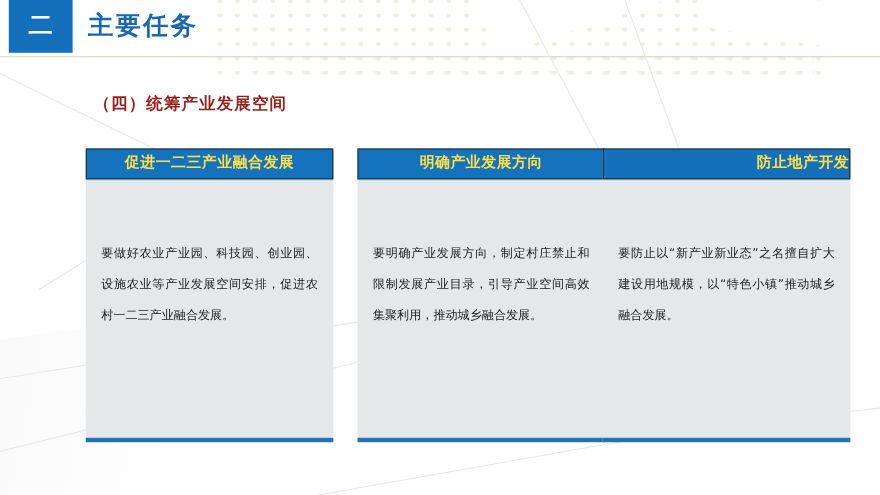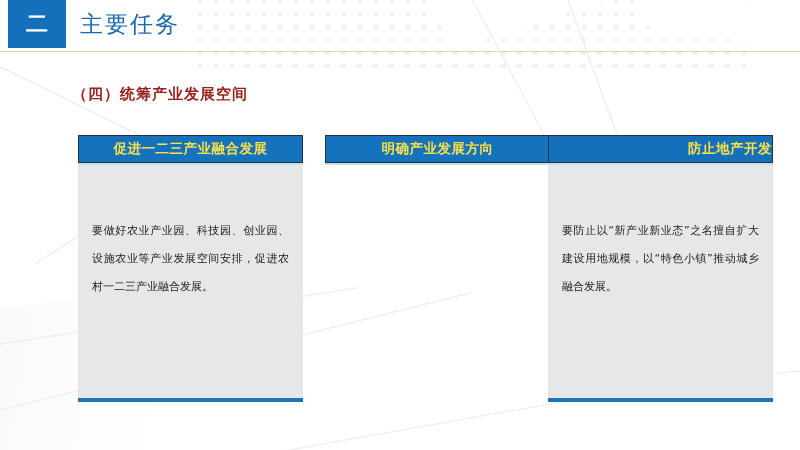--- a/index.html
+++ b/index.html
@@ -115,30 +115,30 @@
     font-weight: 700;
     line-height: 1;
     letter-spacing: 0;
   }
 
   .slide-title {
     position: absolute;
     left: 80px;
     top: 7px;
     font-size: 23px;
-    font-weight: 400;
+    font-weight: 700;
     color: #1a69ad;
     letter-spacing: 2px;
     line-height: 34px;
     white-space: nowrap;
   }
 
   .section-label {
     position: absolute;
-    left: 72px;
+    left: 85px;
     top: 85px;
     font-size: 15px;
     font-weight: 700;
     color: #97221d;
     letter-spacing: 1px;
     white-space: nowrap;
   }
 
   
   .cards {
@@ -242,20 +242,24 @@
       <div class="card-body">
         <span class="bt">要做好农业产业园、科技园、创业园、设施农业等产业发展空间安排，促进农村一二三产业融合发展。</span>
         <div class="card-underline"></div>
       </div>
     </div>
 
     <div class="card c2">
       <div class="card-head">
         <span class="ht">明确产业发展方向</span>
       </div>
+      <div class="card-body">
+        <span class="bt">要明确产业发展方向，制定村庄禁止和限制发展产业目录，引导产业空间高效集聚利用，推动城乡融合发展。</span>
+        <div class="card-underline"></div>
+      </div>
     </div>
 
     <div class="card c3">
       <div class="card-head">
         <span class="ht">防止地产开发</span>
       </div>
       <div class="card-body">
         <span class="bt">要防止以“新产业新业态”之名擅自扩大建设用地规模，以“特色小镇”推动城乡融合发展。</span>
         <div class="card-underline"></div>
       </div>

